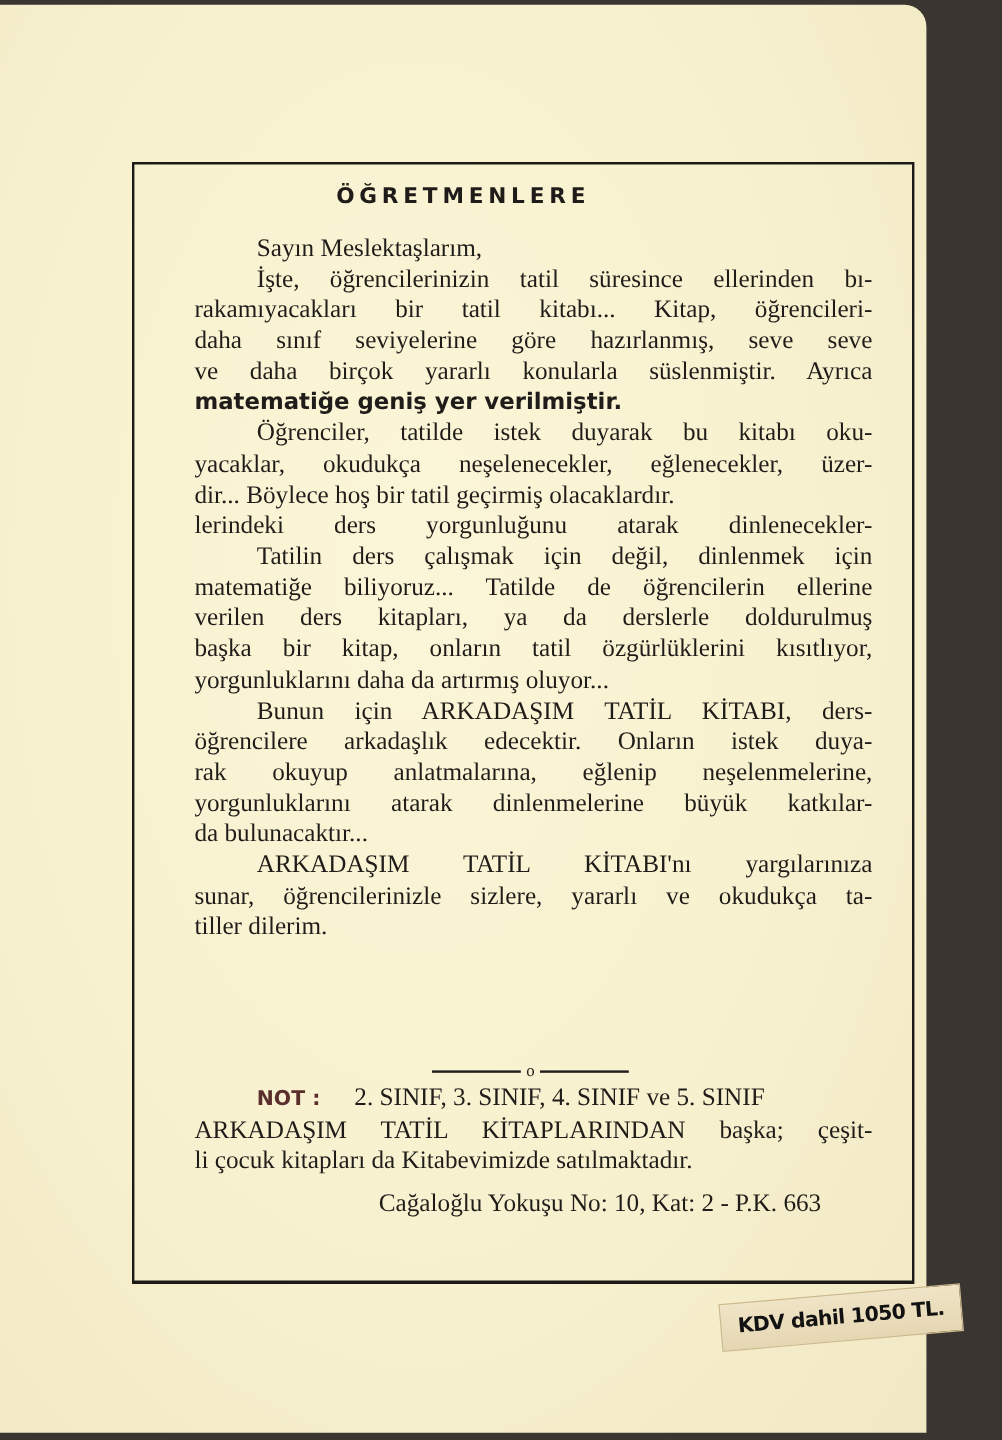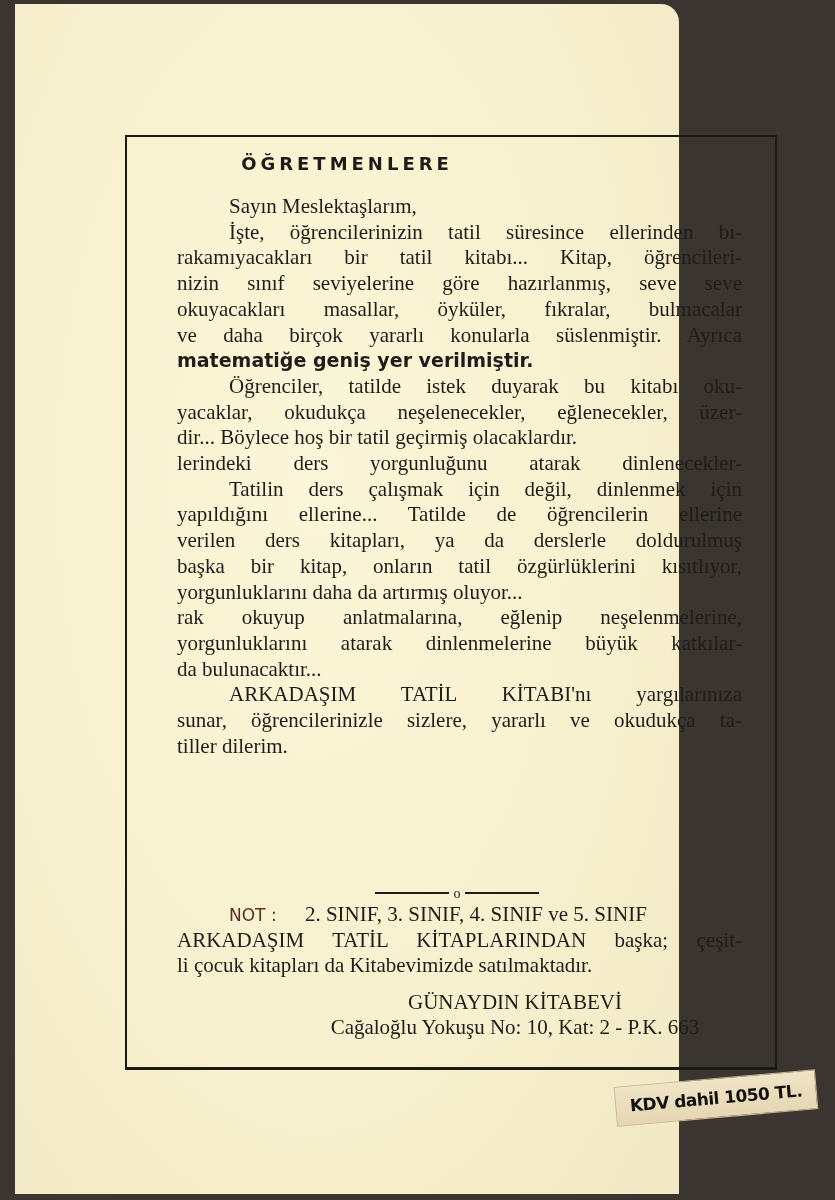--- a/index.html
+++ b/index.html
@@ -2,21 +2,21 @@
 <html><head>
 <meta charset="utf-8">
 <style>
   html, body { margin:0; padding:0; }
   body {
     width:835px; height:1200px; position:relative; overflow:hidden;
     background:#3a3530;
     font-family:"Liberation Serif","DejaVu Serif",serif;
   }
   .page {
-    position:absolute; left:15px; top:4px; width:664px; height:1190px;
+    position:absolute; left:0; top:4px; width:772px; height:1190px;
     background: radial-gradient(ellipse at 45% 40%, #fbf6d8 0%, #f8f1cf 55%, #f1e8c4 100%);
     border-radius:0 18px 0 0;
   }
   .frame {
     position:absolute; left:110px; top:131px; width:648px; height:930px;
     border:2px solid #1c1a17; border-bottom-width:3px;
   }
   .heading {
     position:absolute; left:0; right:0; top:149px; text-align:center;
     font-family:"DejaVu Sans","Liberation Sans",sans-serif; font-weight:bold;
@@ -40,21 +40,21 @@
   }
   .divider::before, .divider::after {
     content:""; position:absolute; top:6px; width:74px; height:1.5px; background:#1f1c19;
   }
   .divider::before { left:0; } .divider::after { right:0; }
   .note {
     position:absolute; left:162px; width:565px; top:898px;
     font-size:21px; line-height:25px; color:#1f1c19;
   }
   .note-label {
-    font-family:"DejaVu Sans","Liberation Sans",sans-serif; font-weight:normal;
+    font-family:"DejaVu Sans","Liberation Sans",sans-serif; font-weight:bold;
     font-size:17px; color:#5a2e2a; margin-left:52px;
   }
   .publisher {
     position:absolute; left:250px; width:500px; top:986px; text-align:center;
     font-size:21px; line-height:25px; color:#1f1c19;
   }
   .price-tag {
     position:absolute; left:600px; top:1074px; width:200px; height:38px;
     background:linear-gradient(#efe4c6,#e6d7b3); border:1px solid #cbb88e;
     transform:rotate(-5deg);
@@ -69,36 +69,37 @@
 <div class="page">
   <div class="frame"></div>
 
   <div class="heading">ÖĞRETMENLERE</div>
 
   <div class="body-text">
     <span class="line last greet">Sayın Meslektaşlarım,</span>
 
     <span class="line indent">İşte, öğrencilerinizin tatil süresince ellerinden bı-</span>
     <span class="line">rakamıyacakları bir tatil kitabı... Kitap, öğrencileri-</span>
-    <span class="line">nizin sınıf seviyelerine göre hazırlanmış, seve seve</span>
-    <span class="line">okuyacakları masallar, öyküler, fıkralar, bulmacalar</span>
+    <span class="line">daha sınıf seviyelerine göre hazırlanmış, seve seve</span>
     <span class="line">ve daha birçok yararlı konularla süslenmiştir. Ayrıca</span>
     <span class="line last bold-sans">matematiğe geniş yer verilmiştir.</span>
 
     <span class="line indent">Öğrenciler, tatilde istek duyarak bu kitabı oku-</span>
     <span class="line">yacaklar, okudukça neşelenecekler, eğlenecekler, üzer-</span>
     <span class="line last">dir... Böylece hoş bir tatil geçirmiş olacaklardır.</span>
     <span class="line">lerindeki ders yorgunluğunu atarak dinlenecekler-</span>
 
     <span class="line indent">Tatilin ders çalışmak için değil, dinlenmek için</span>
-    <span class="line">yapıldığını ellerine... Tatilde de öğrencilerin ellerine</span>
+    <span class="line">matematiğe biliyoruz... Tatilde de öğrencilerin ellerine</span>
     <span class="line">verilen ders kitapları, ya da derslerle doldurulmuş</span>
     <span class="line">başka bir kitap, onların tatil özgürlüklerini kısıtlıyor,</span>
     <span class="line last">yorgunluklarını daha da artırmış oluyor...</span>
 
+    <span class="line indent">Bunun için ARKADAŞIM TATİL KİTABI, ders-</span>
+    <span class="line">öğrencilere arkadaşlık edecektir. Onların istek duya-</span>
     <span class="line">rak okuyup anlatmalarına, eğlenip neşelenmelerine,</span>
     <span class="line">yorgunluklarını atarak dinlenmelerine büyük katkılar-</span>
     <span class="line last">da bulunacaktır...</span>
 
     <span class="line indent">ARKADAŞIM TATİL KİTABI'nı yargılarınıza</span>
     <span class="line">sunar, öğrencilerinizle sizlere, yararlı ve okudukça ta-</span>
     <span class="line last">tiller dilerim.</span>
   </div>
 
   <div class="divider">o</div>
@@ -106,18 +107,17 @@
   <div class="note">
     <span class="line" style="text-align-last:left;">
       <span class="note-label">NOT :</span>
       <span style="margin-left:23px;">2. SINIF, 3. SINIF, 4. SINIF ve 5. SINIF</span>
     </span>
     <span class="line">ARKADAŞIM TATİL KİTAPLARINDAN başka; çeşit-</span>
     <span class="line last">li çocuk kitapları da Kitabevimizde satılmaktadır.</span>
   </div>
 
   <div class="publisher">
-    <div>GÜNAYDIN KİTABEVİ</div>
     <div>Cağaloğlu Yokuşu No: 10, Kat: 2 - P.K. 663</div>
   </div>
 
   <div class="price-tag">KDV dahil 1050 TL.</div>
 </div>
 
 </body></html>

